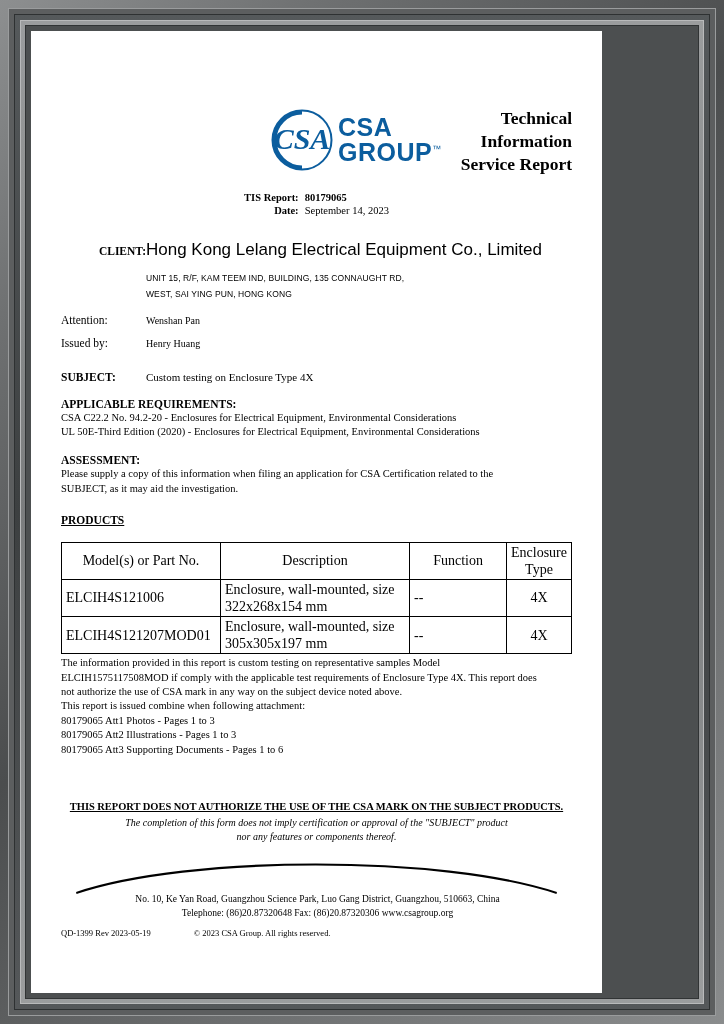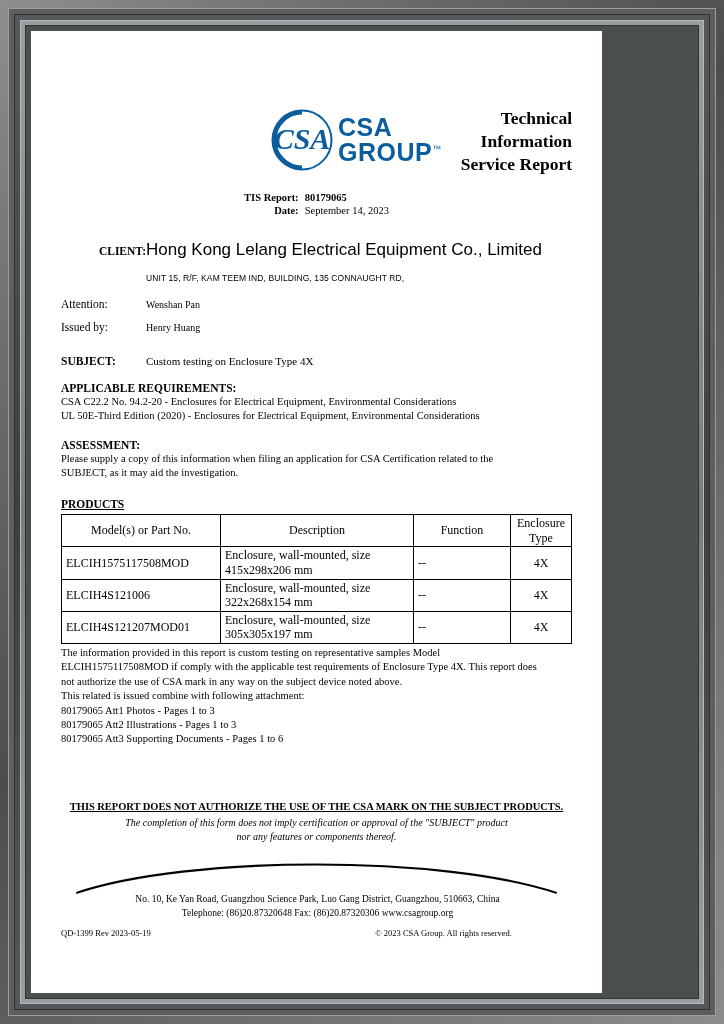--- a/index.html
+++ b/index.html
@@ -199,24 +199,24 @@
     line-height: 1.36;
     margin-top: 1px;
   }
   .sec-head.underline {
     text-decoration: underline;
     margin-top: 18px;
   }
 
   
   .prod-table {
-    margin-top: 4px;
+    margin-top: 16px;
     width: 100%;
     border-collapse: collapse;
-    font-size: 12px;
+    font-size: 14px;
   }
   .prod-table th, .prod-table td {
     border: 1px solid #000;
     padding: 1px 4px;
     font-weight: normal;
     line-height: 1.22;
   }
   .prod-table thead th {
     text-align: center;
     height: 26px;
@@ -275,21 +275,21 @@
     left: 30px;
     right: 30px;
     top: 897px;
     font-size: 8.5px;
     display: flex;
     align-items: baseline;
   }
   .bottom-row .left { flex: 0 0 auto; }
   .bottom-row .center {
     flex: 1 1 auto;
-    text-align: right;
+    text-align: left;
     padding-right: 60px;
     margin-left: 43px;
   }
 </style>
 </head>
 <body>
 
 <div class="frame-outer">
   <div class="frame-band-1"></div>
   <div class="frame-band-2"></div>
@@ -334,20 +334,21 @@
       </tbody>
         </table>
     </div>
 
     <div class="client-row">
       <div class="lbl-bold">CLIENT:</div>
       <div class="client-name">Hong Kong Lelang Electrical Equipment Co., Limited</div>
     </div>
     <div class="addr">
       <div>UNIT 15, R/F, KAM TEEM IND,  BUILDING, 135 CONNAUGHT RD,</div>
+      <div>WEST, SAI YING PUN,  HONG KONG</div>
     </div>
 
     <div class="small-row">
       <div class="lbl-plain">Attention:</div>
       <div class="val">Wenshan Pan</div>
     </div>
     <div class="small-row">
       <div class="lbl-plain">Issued by:</div>
       <div class="val">Henry Huang</div>
     </div>
@@ -378,45 +379,39 @@
           <th class="col-desc">Description</th>
           <th class="col-func">Function</th>
           <th class="col-encl">
             <span>Enclosure</span><br>
             <span>Type</span>
           </th>
         </tr>
       </thead>
       <tbody>
         <tr>
-          <td>ELCIH1575117508MOD</td>
-          <td>Enclosure, wall-mounted, size 415x298x206 mm</td>
-          <td>--</td>
-          <td class="c">4X</td>
-        </tr>
-        <tr>
           <td>ELCIH4S121006</td>
           <td>Enclosure, wall-mounted, size 322x268x154 mm</td>
           <td>--</td>
           <td class="c">4X</td>
         </tr>
         <tr>
           <td>ELCIH4S121207MOD01</td>
           <td>Enclosure, wall-mounted, size 305x305x197 mm</td>
           <td>--</td>
           <td class="c">4X</td>
         </tr>
       </tbody>
     </table>
 
     <div class="notes">
       <div>The information provided in this report is custom testing on representative samples Model</div>
       <div>ELCIH1575117508MOD if comply with the applicable test requirements of Enclosure Type 4X. This report does</div>
       <div>not authorize the use of CSA mark in any way on the subject device noted above.</div>
-      <div>This related is issued combine with following attachment:</div>
+      <div>This report is issued combine when following attachment:</div>
       <div>80179065 Att1 Photos - Pages 1 to 3</div>
       <div>80179065 Att2 Illustrations  - Pages 1 to 3</div>
       <div>80179065 Att3 Supporting Documents  - Pages 1 to 6</div>
     </div>
 
     <div class="footer-note">
       <div class="warn">THIS REPORT DOES NOT AUTHORIZE THE USE OF THE CSA MARK ON THE SUBJECT PRODUCTS.</div>
       <div class="ital">
         <div>The completion of this form does not imply certification or approval of the "SUBJECT" product</div>
         <div>nor any features or components thereof.</div>

